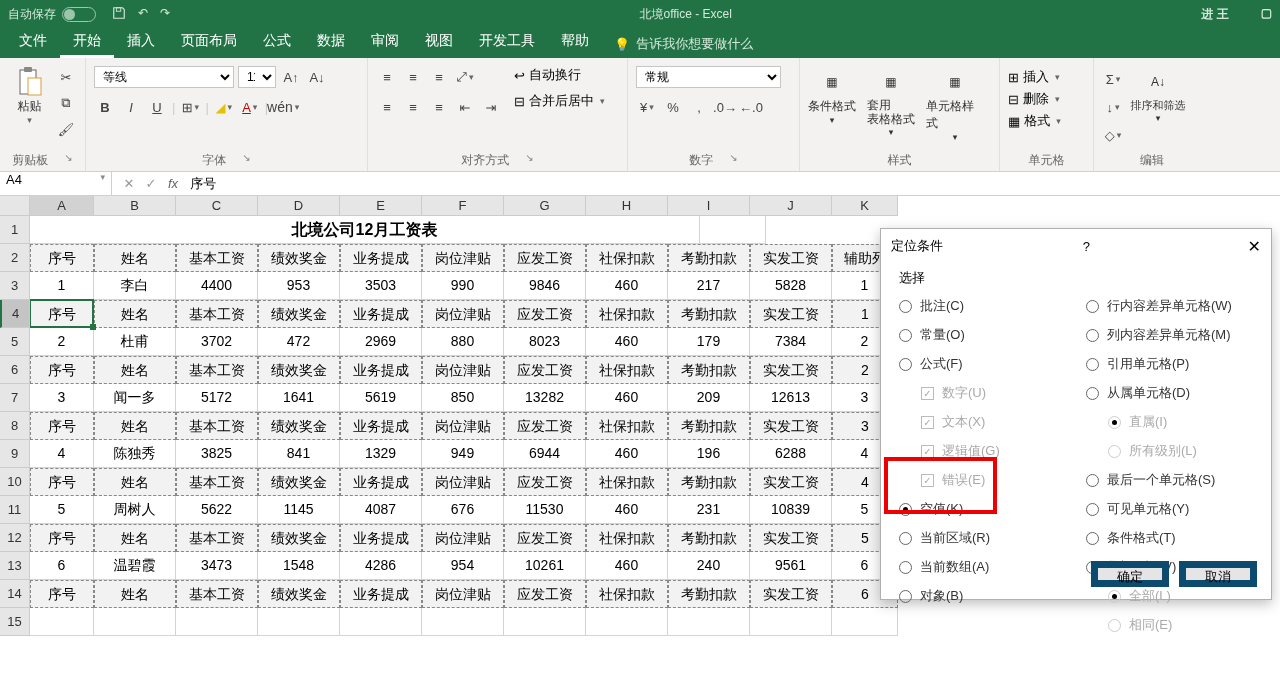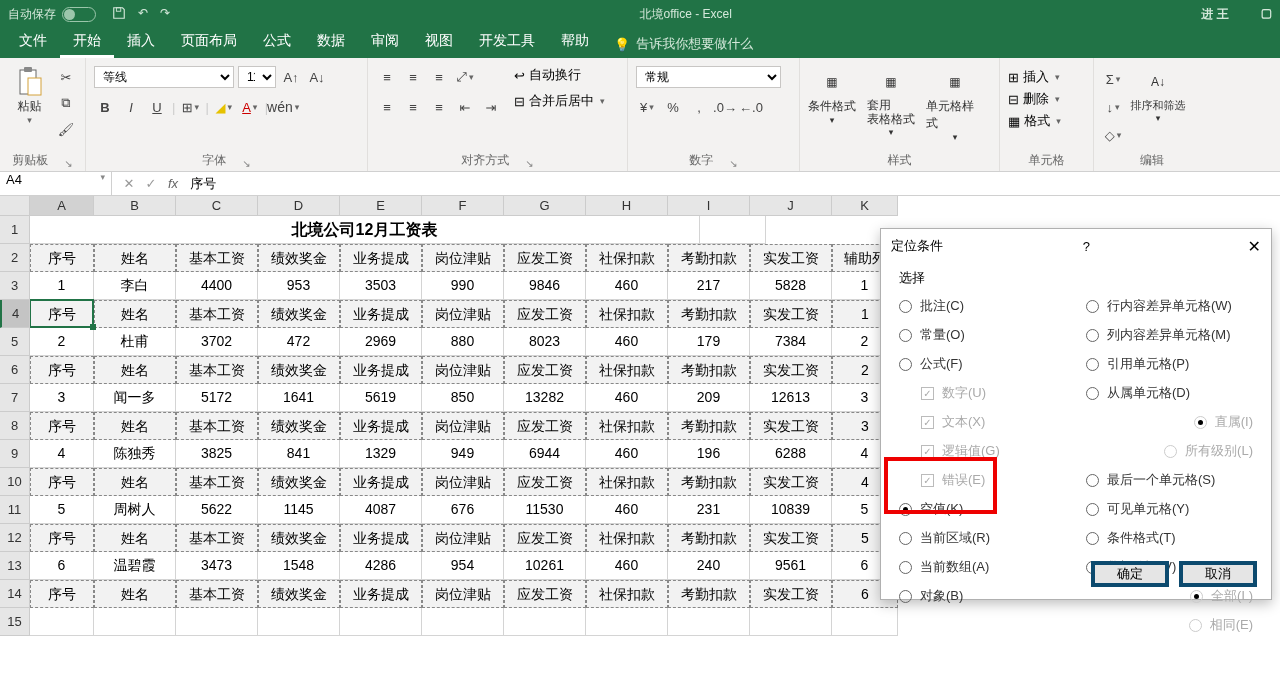--- a/index.html
+++ b/index.html
@@ -18,21 +18,21 @@
 
 .tabs { background: #217346; height: 30px; display: flex; align-items: flex-end; padding: 0 6px; color: #fff; font-size: 14px; }
 .tab { padding: 5px 13px; cursor: pointer; border-bottom: 3px solid transparent; }
 .tab.active { border-bottom: 3px solid #fff; font-weight: 500; }
 .tabs .tellme { display: flex; align-items: center; gap: 6px; color: #d4e8da; font-size: 13px; margin-left: 12px; padding-bottom: 5px; }
 
 
 .ribbon { height: 114px; background: #f3f2f1; display: flex; border-bottom: 1px solid #d0d0d0; }
 .group { border-right: 1px solid #e1dfdd; padding: 4px 8px 2px; display: flex; flex-direction: column; }
 .group-body { flex: 1; display: flex; align-items: flex-start; gap: 4px; }
-.group-label { font-size: 12px; color: #666; text-align: center; margin-top: 2px; display: flex; justify-content: center; align-items: flex-end; gap: 16px; }
+.group-label { font-size: 12px; color: #666; text-align: center; margin-top: 2px; display: flex; justify-content: center; align-items: flex-start; gap: 16px; }
 .group-label .launcher { font-size: 10px; color: #888; }
 .btn-big { display: flex; flex-direction: column; align-items: center; width: 48px; padding: 4px 0; cursor: pointer; font-size: 12px; color: #333; }
 .btn-big .ico { height: 32px; display: flex; align-items: center; justify-content: center; }
 .btn-sm { width: 22px; height: 22px; display: inline-flex; align-items: center; justify-content: center; cursor: pointer; font-size: 13px; color: #444; }
 .stack { display: flex; flex-direction: column; gap: 4px; }
 .row { display: flex; gap: 4px; align-items: center; }
 select.fake { border: 1px solid #c8c6c4; background: #fff; font-size: 12px; padding: 2px 4px; }
 .fontname { width: 140px; }
 .fontsize { width: 38px; }
 .numfmt { width: 145px; }
@@ -66,30 +66,30 @@
 
 .dialog { position: absolute; left: 880px; top: 228px; width: 392px; height: 372px; background: #fff; border: 1px solid #b0b0b0; box-shadow: 0 4px 12px rgba(0,0,0,.25); z-index: 10; }
 .dlg-title { height: 34px; display: flex; align-items: center; padding: 0 10px; font-size: 13px; }
 .dlg-title .x { margin-left: auto; font-size: 16px; cursor: pointer; }
 .dlg-title .q { margin-right: 18px; font-size: 13px; }
 .dlg-body { padding: 6px 18px; font-size: 13px; }
 .dlg-sub { margin-bottom: 10px; }
 .dlg-cols { display: flex; gap: 20px; }
 .dlg-col { flex: 1; display: flex; flex-direction: column; gap: 11px; }
 .radio { display: flex; align-items: center; gap: 8px; color: #333; }
-.radio.indent { margin-left: 22px; justify-content: flex-end; }
+.radio.indent { margin-left: 22px; }
 .radio .rdot { width: 13px; height: 13px; border: 1px solid #666; border-radius: 50%; display: inline-block; position: relative; flex-shrink: 0; }
 .radio.checked .rdot::after { content: ""; position: absolute; inset: 3px; background: #000; border-radius: 50%; }
 .radio.disabled { color: #aaa; }
 .radio.disabled .rdot { border-color: #ccc; }
 .check { display: flex; gap: 8px; align-items: center; margin-left: 22px; color: #aaa; }
 .check .cbox { width: 13px; height: 13px; border: 1px solid #bbb; display: inline-flex; align-items: center; justify-content: center; font-size: 10px; color: #aaa; }
 .redbox { position: absolute; left: 884px; top: 457px; width: 113px; height: 57px; border: 4px solid #e00; z-index: 11; pointer-events: none; }
 .dlg-btns { position: absolute; bottom: 12px; right: 14px; display: flex; gap: 10px; }
-.dlg-btns button { width: 78px; height: 26px; border: 4px solid #0c4a6e; background: #e5e5e5; font-size: 13px; cursor: pointer; }
+.dlg-btns button { width: 78px; height: 26px; border: 7px solid #0c4a6e; background: #e5e5e5; font-size: 13px; cursor: pointer; }
 
 
 .cA{width:64px}.cB{width:82px}.cC{width:82px}.cD{width:82px}.cE{width:82px}.cF{width:82px}.cG{width:82px}.cH{width:82px}.cI{width:82px}.cJ{width:82px}.cK{width:66px}
 </style>
 </head>
 <body>
 
 <div class="titlebar">
   <div class="autosave">
     <span>自动保存</span>

